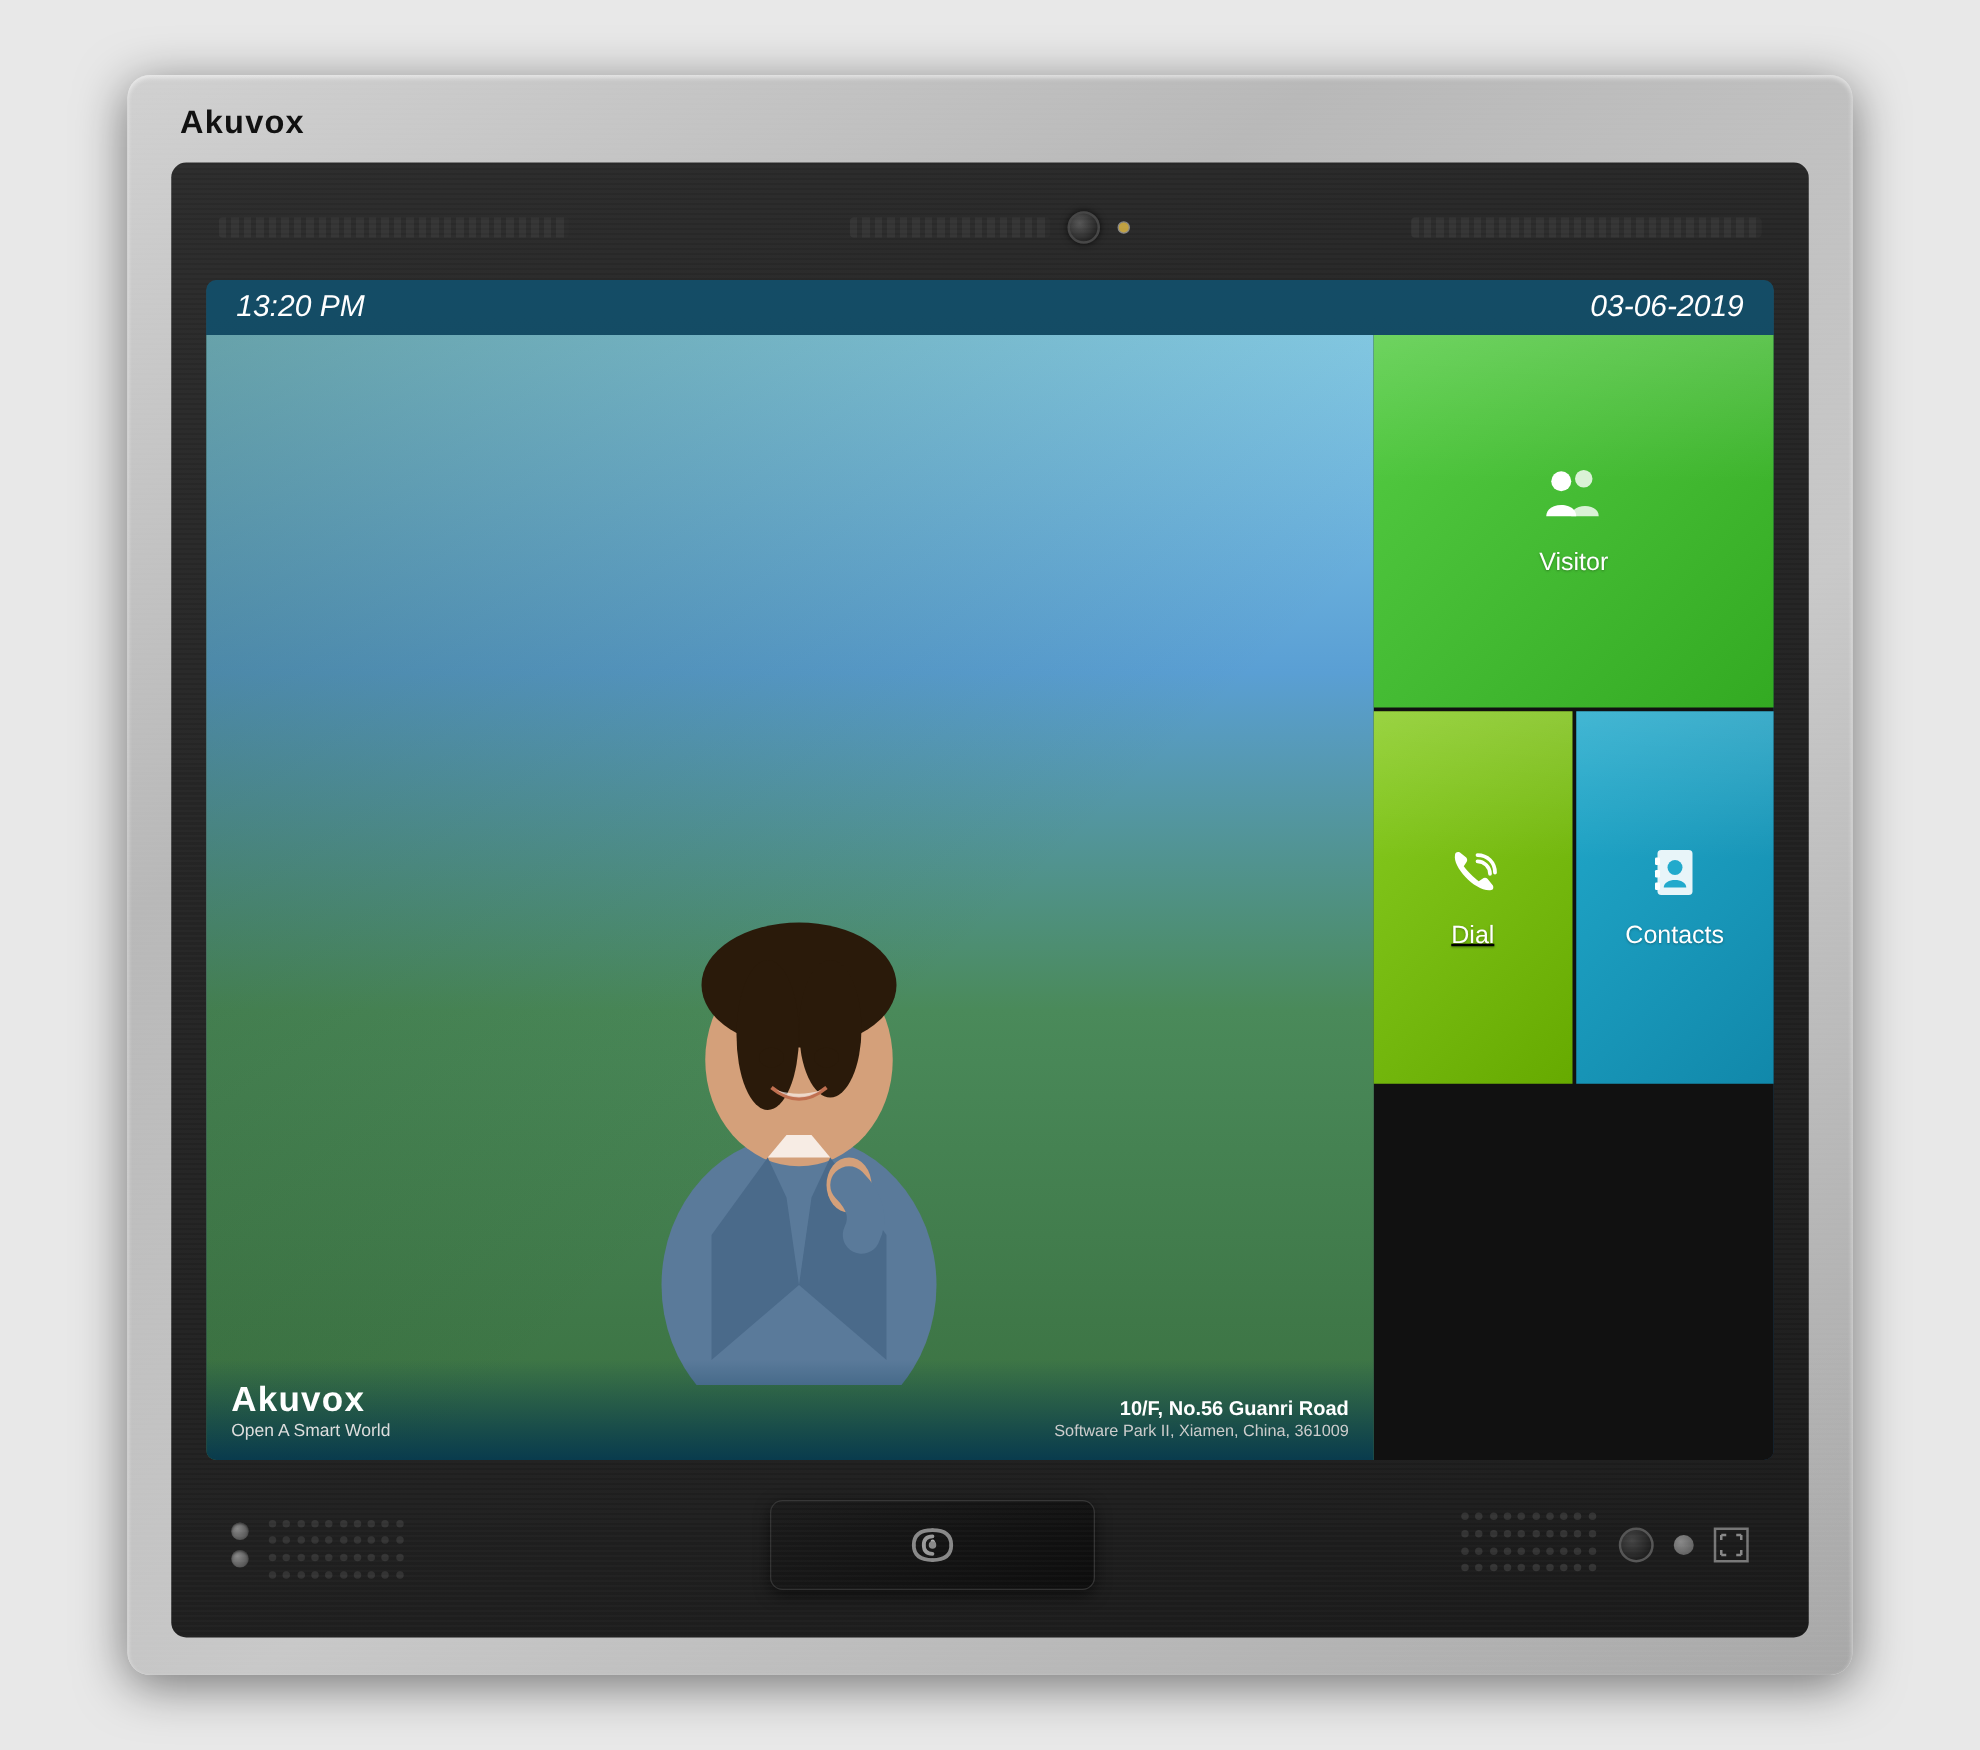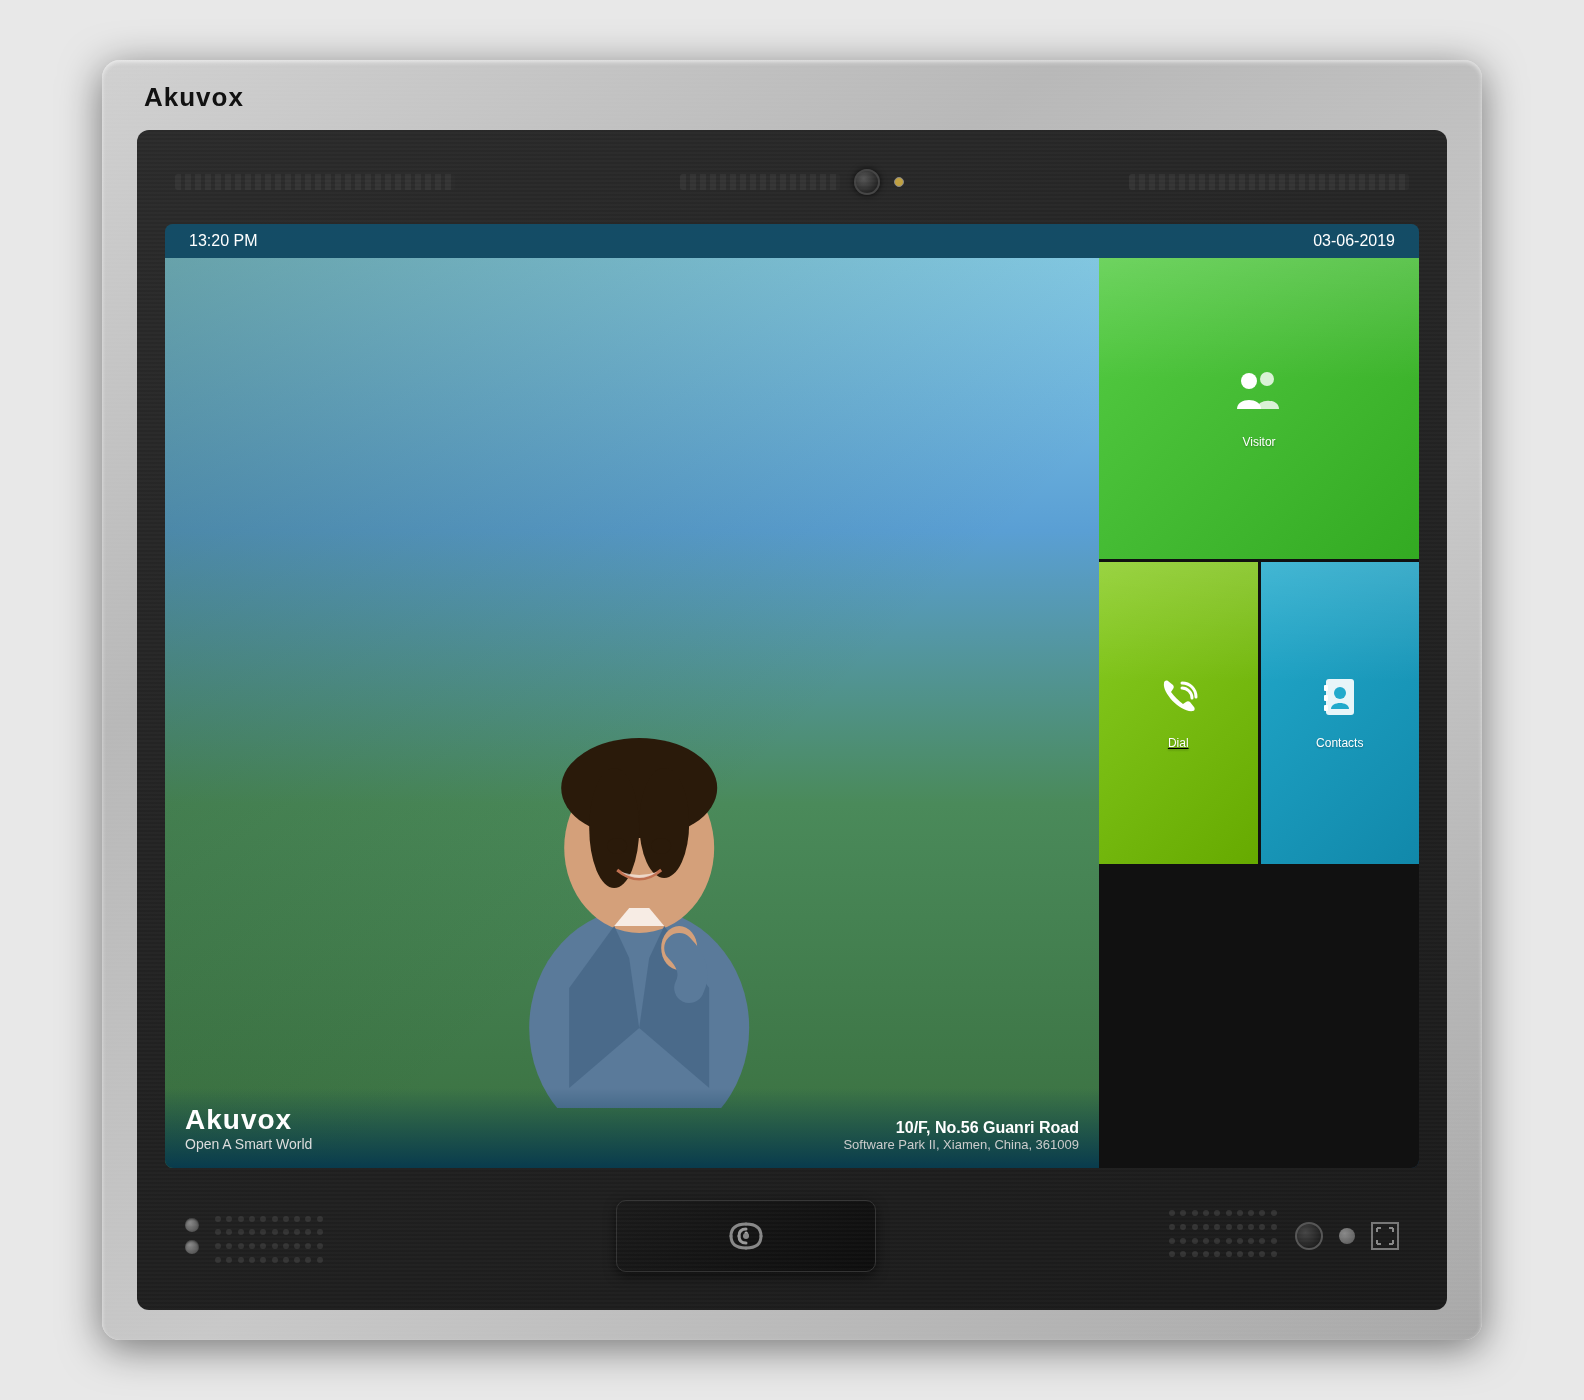--- a/index.html
+++ b/index.html
@@ -104,22 +104,23 @@
     
     .status-bar {
       display: flex;
       justify-content: space-between;
       align-items: center;
       padding: 8px 24px;
       background: rgba(0,0,0,0.2);
     }
     .status-time, .status-date {
       color: #fff;
-      font-size: 16px;
+      font-size: 24px;
       font-weight: 400;
+      font-style: italic;
     }
 
     
     .screen-content {
       display: flex;
       flex: 1;
       gap: 0;
     }
 
     
@@ -232,21 +233,21 @@
     }
     .btn-contacts {
       background: linear-gradient(135deg, #22aacc, #1188aa);
     }
     .btn-reception {
       background: linear-gradient(135deg, #aa44cc, #882299);
     }
 
     .btn-label {
       color: #fff;
-      font-size: 12px;
+      font-size: 20px;
       font-weight: 500;
       text-shadow: 0 1px 2px rgba(0,0,0,0.3);
     }
 
     .btn-icon {
       color: #fff;
       font-size: 36px;
     }
     .btn-visitor .btn-icon { font-size: 42px; }
 

